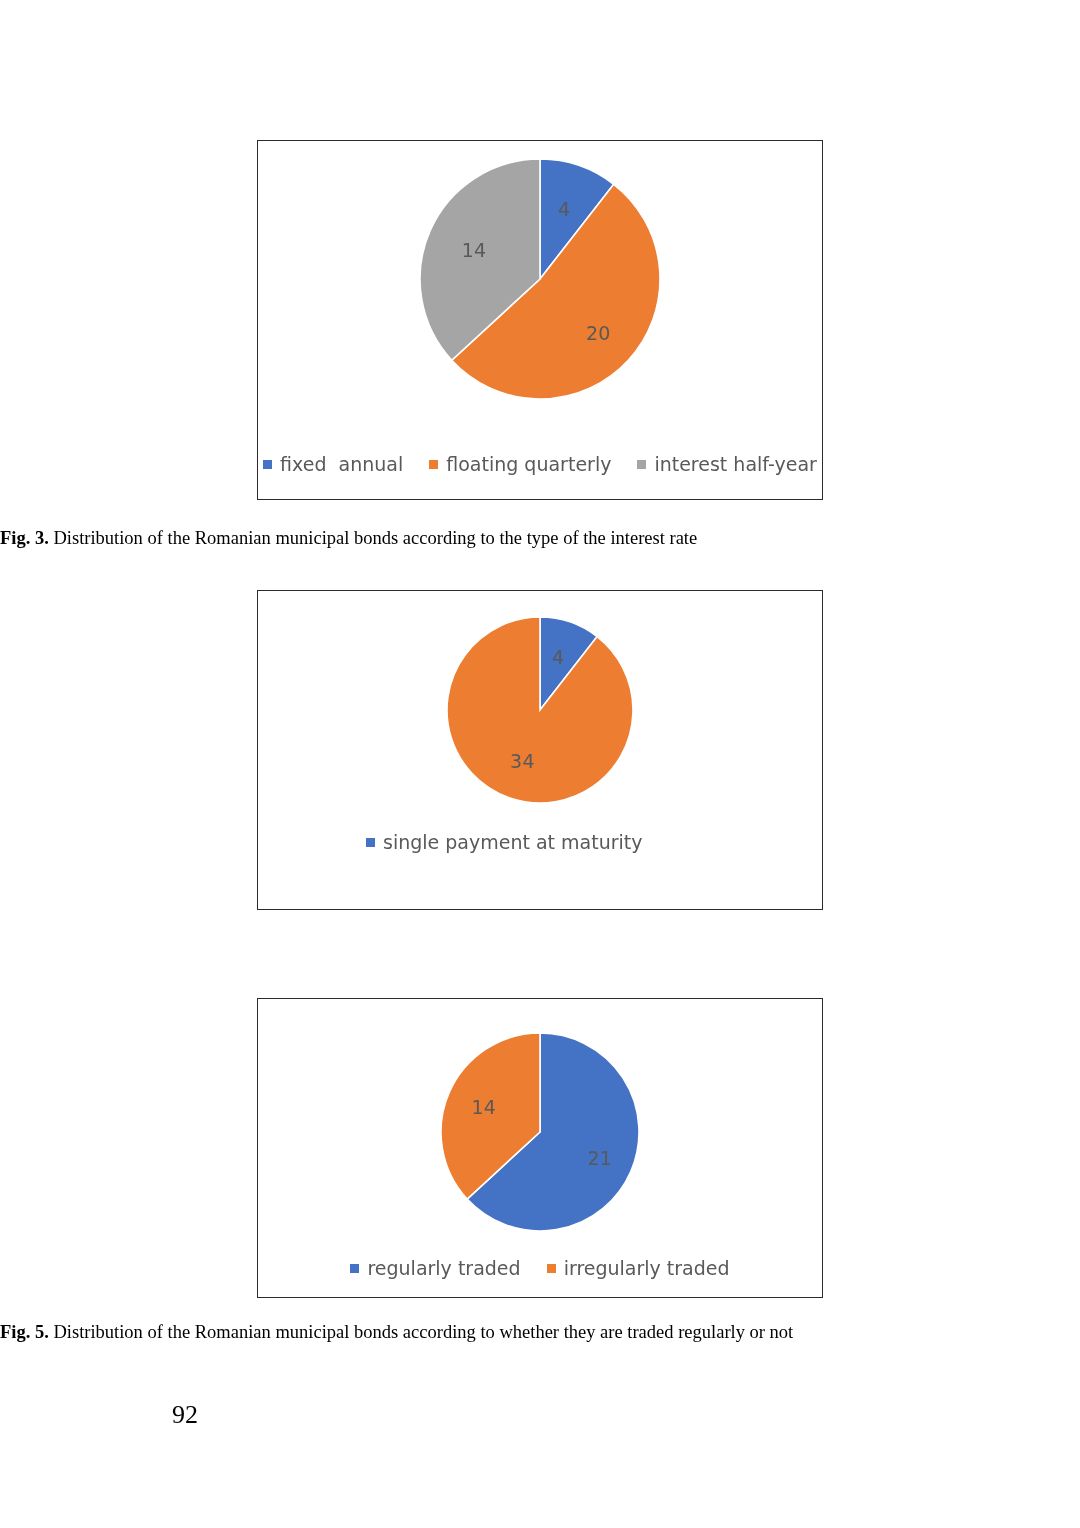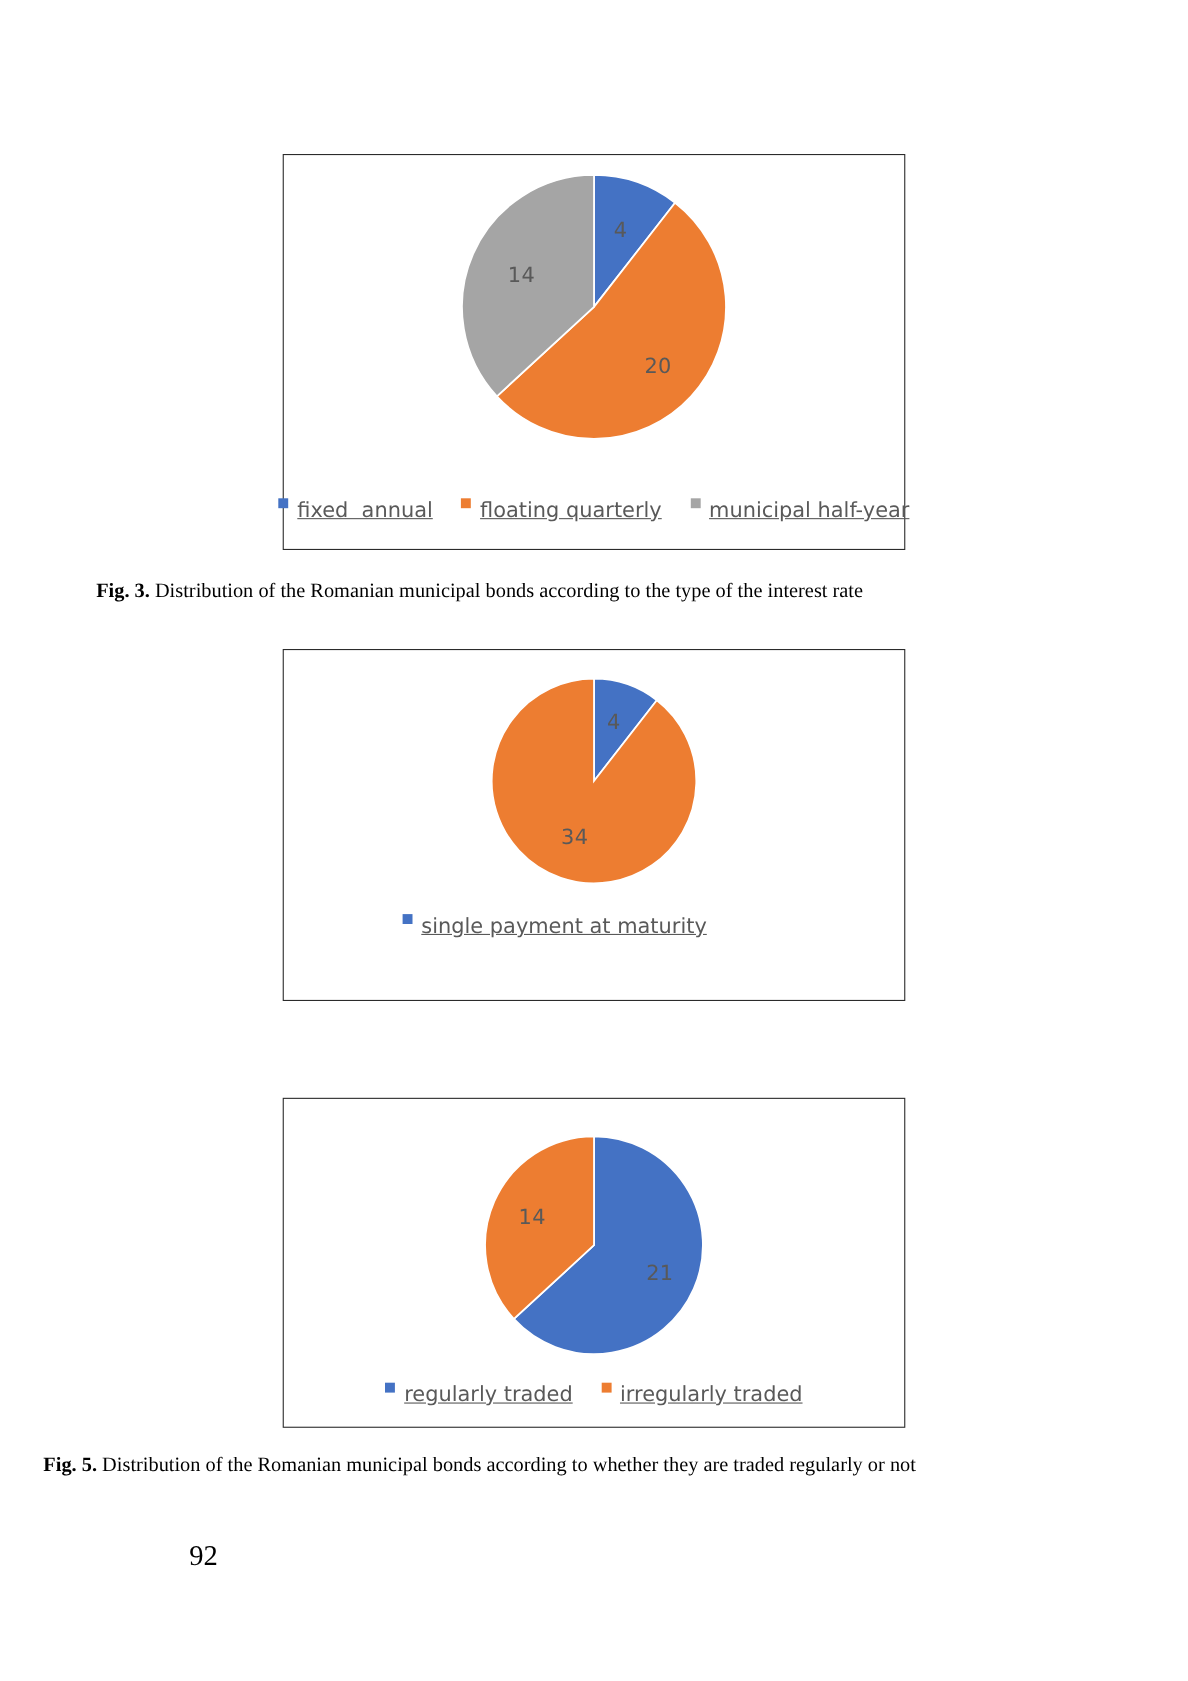--- a/index.html
+++ b/index.html
@@ -73,40 +73,40 @@
   .legend.row { flex-direction: row; gap: 26px; }
   .legend.col {
     flex-direction: column;
     align-items: flex-start;
     gap: 16px;
     padding-left: 108px;
     justify-content: flex-start;
   }
   .legend-item {
     display: flex;
+    align-items: center;
     gap: 8px;
     font-family: "DejaVu Sans", sans-serif;
     font-size: 19px;
     color: #595959;
     white-space: pre;
-    text-decoration: underline;
   }
   .legend-swatch {
     width: 9px;
     height: 9px;
     flex: 0 0 auto;
     display: block;
   }
 
   
   .caption {
     position: absolute;
     left: 0;
     width: 872px;
-    text-align: center;
+    text-align: left;
     font-family: "Liberation Serif", serif;
     font-size: 18.5px;
     color: #000000;
   }
   .caption .fignum {
     font-weight: bold;
   }
 
   .page-number {
     position: absolute;
@@ -132,21 +132,21 @@
             </svg>
           <div id="labels-fig3">
               <div class="slice-label" style="left: 144.158px; top: 49.6312px;">4</div>
               <div class="slice-label" style="left: 178.269px; top: 173.641px;">20</div>
               <div class="slice-label" style="left: 54.0643px; top: 91.0779px;">14</div>
             </div>
         </div>
         <div class="legend row" id="legend-fig3" style="top:312px;">
             <div class="legend-item"><span class="legend-swatch" style="background: rgb(68, 114, 196);"></span><span>fixed  annual</span></div>
             <div class="legend-item"><span class="legend-swatch" style="background: rgb(237, 125, 49);"></span><span>floating quarterly</span></div>
-            <div class="legend-item"><span class="legend-swatch" style="background: rgb(165, 165, 165);"></span><span>municipal half-year</span></div>
+            <div class="legend-item"><span class="legend-swatch" style="background: rgb(165, 165, 165);"></span><span>interest half-year</span></div>
           </div>
       </div>
     </div>
   </div>
 
   <div class="caption" style="top:528px;">
     <span class="fignum">Fig. 3.</span><span> Distribution of the Romanian municipal bonds according to the type of the interest rate</span>
   </div>
 
   <div class="figure-block" style="top:590px;">

